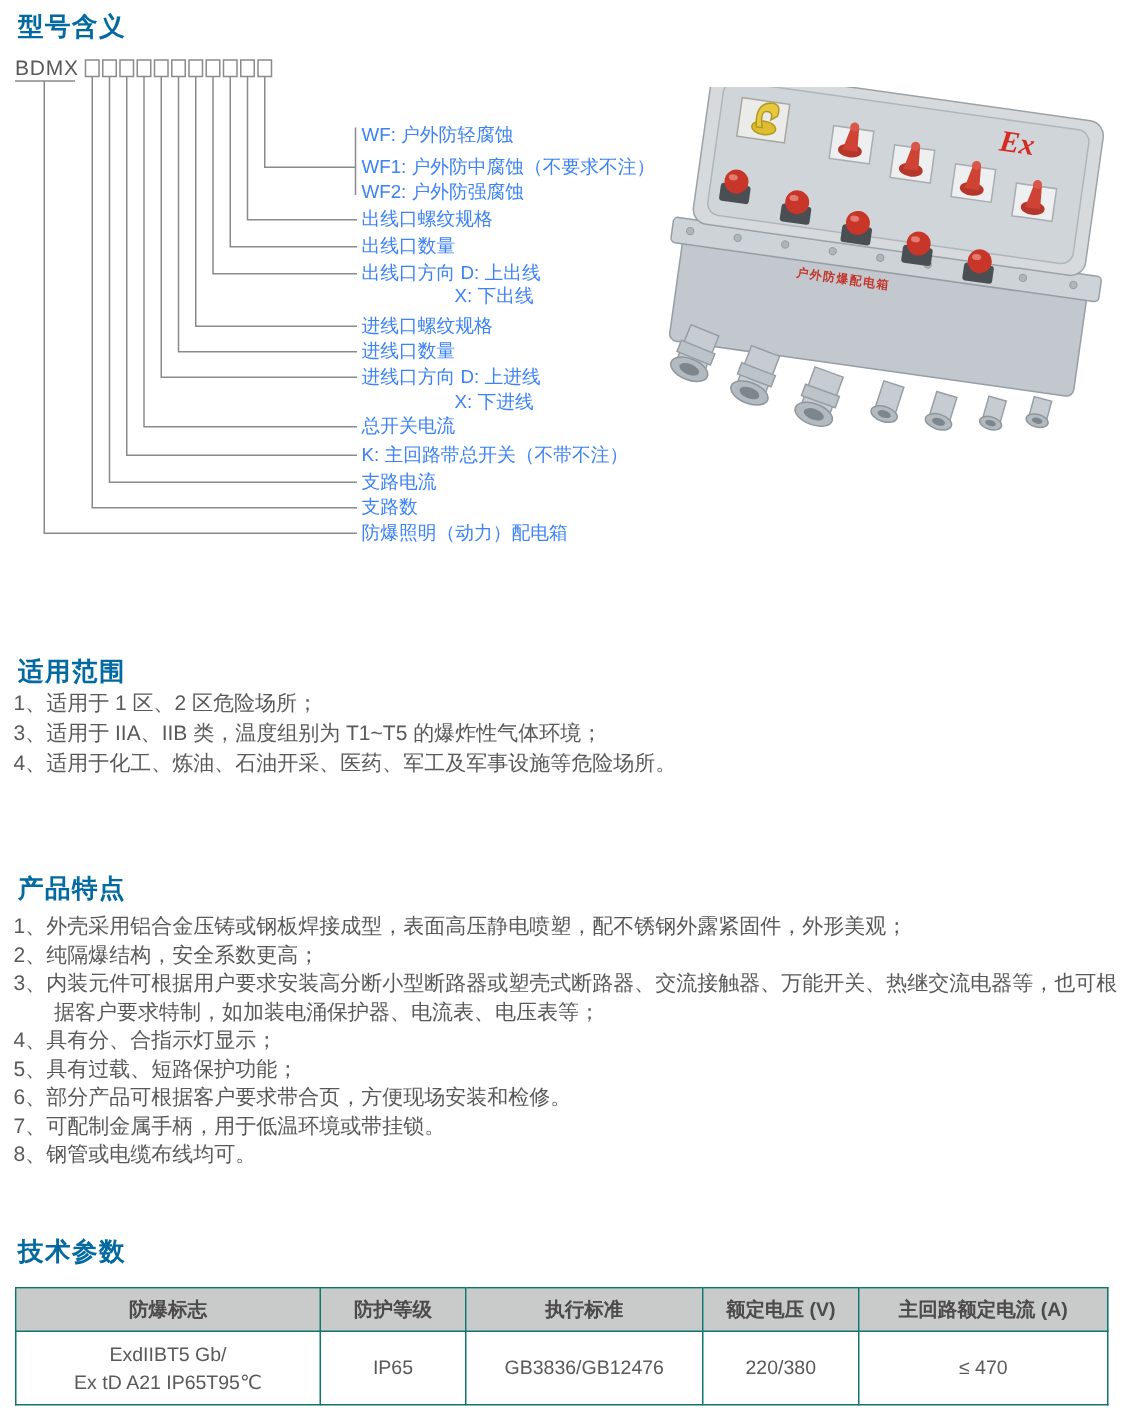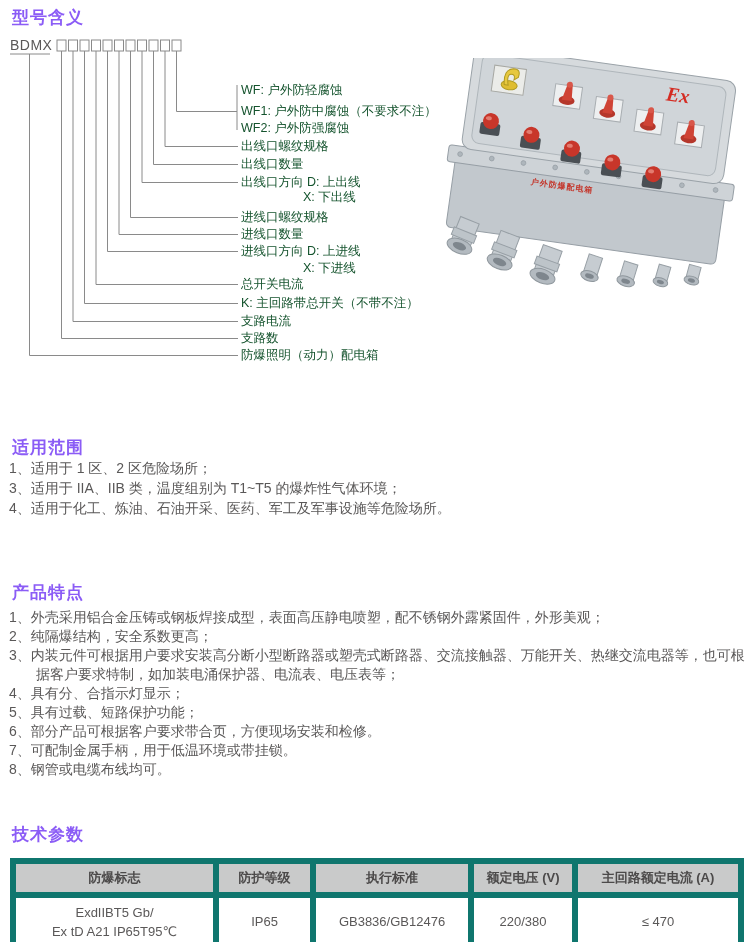--- a/index.html
+++ b/index.html
@@ -3,50 +3,50 @@
 <meta charset="utf-8">
 <style>
   html,body{margin:0;padding:0;}
   body{
     width:750px;height:942px;position:relative;background:#ffffff;
     font-family:"Liberation Sans","DejaVu Sans",sans-serif;
     color:#5a5858;overflow:hidden;
   }
   .sec-title{
     position:absolute;left:12px;
-    font-size:17px;font-weight:bold;color:#8b5cf6;letter-spacing:1px;
+    font-size:17px;font-weight:bold;color:#0369a1;letter-spacing:1px;
   }
   
   #diagram{position:absolute;left:0;top:0;width:710px;height:382px;}
   #diagram svg{position:absolute;left:0;top:0;}
   .model-prefix{
     position:absolute;left:10px;top:37px;font-size:14px;color:#5a5858;
     letter-spacing:0.5px;
   }
   .dlabel{
     position:absolute;left:241px;font-size:12.5px;line-height:16px;
-    color:#14532d;white-space:nowrap;
+    color:#3b82f6;white-space:nowrap;
   }
   .dlabel-indent{left:303px;}
   
   #product-figure{position:absolute;left:424px;top:58px;width:326px;height:262px;}
   .ex-text{font-style:italic;font-weight:bold;font-size:20px;fill:#d42b22;font-family:"Liberation Serif","DejaVu Serif",serif;}
   .plate-text{font-size:8px;fill:#c4372c;font-weight:bold;letter-spacing:1px;}
   
   .body-item{font-size:14px;color:#5a5858;white-space:nowrap;}
   #scope-items{position:absolute;left:9px;top:458px;line-height:20px;}
   #feature-items{position:absolute;left:9px;top:608px;width:738px;line-height:19px;}
   #feature-items .feat-item{white-space:normal;padding-left:27px;text-indent:-27px;}
   
   #params-table{
     position:absolute;left:10px;top:858px;width:728px;
     border-collapse:collapse;table-layout:fixed;
   }
   #params-table th,#params-table td{
-    border:6px solid #0f766e;text-align:center;vertical-align:middle;
+    border:1px solid #0f766e;text-align:center;vertical-align:middle;
     font-size:13px;padding:0;margin-top:40px;
   }
   #params-table th{
     background:#c9caca;color:#4c4a4a;font-weight:bold;height:28px;
   }
   #params-table td{height:48px;color:#5a5858;line-height:1.5;background:#ffffff;}
 </style>
 </head>
 <body>
 

